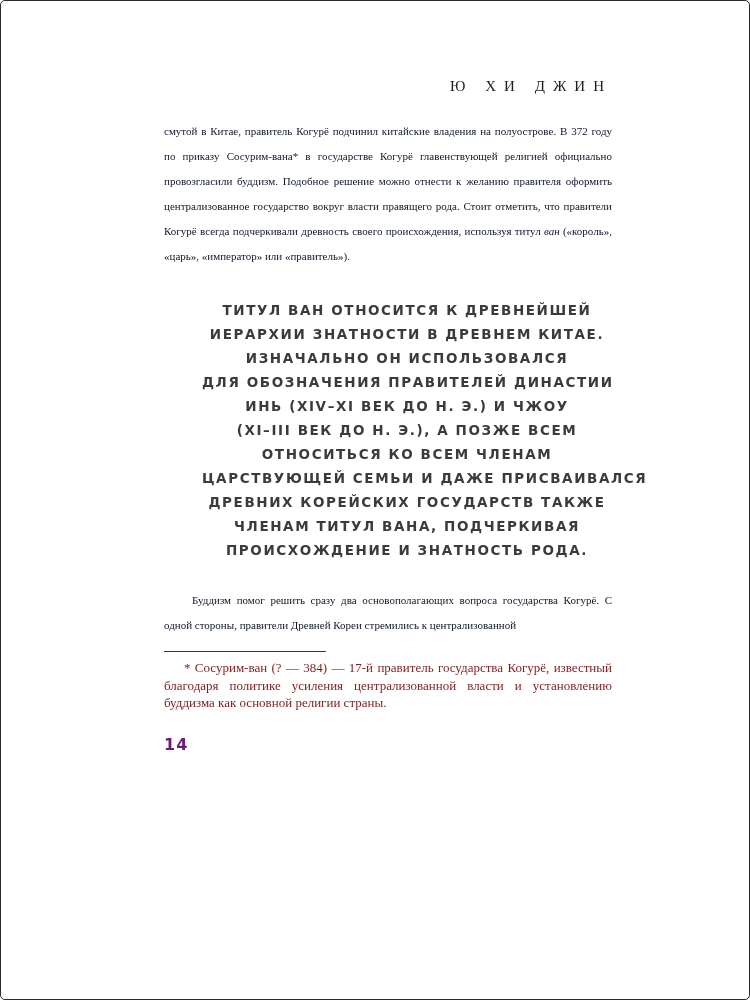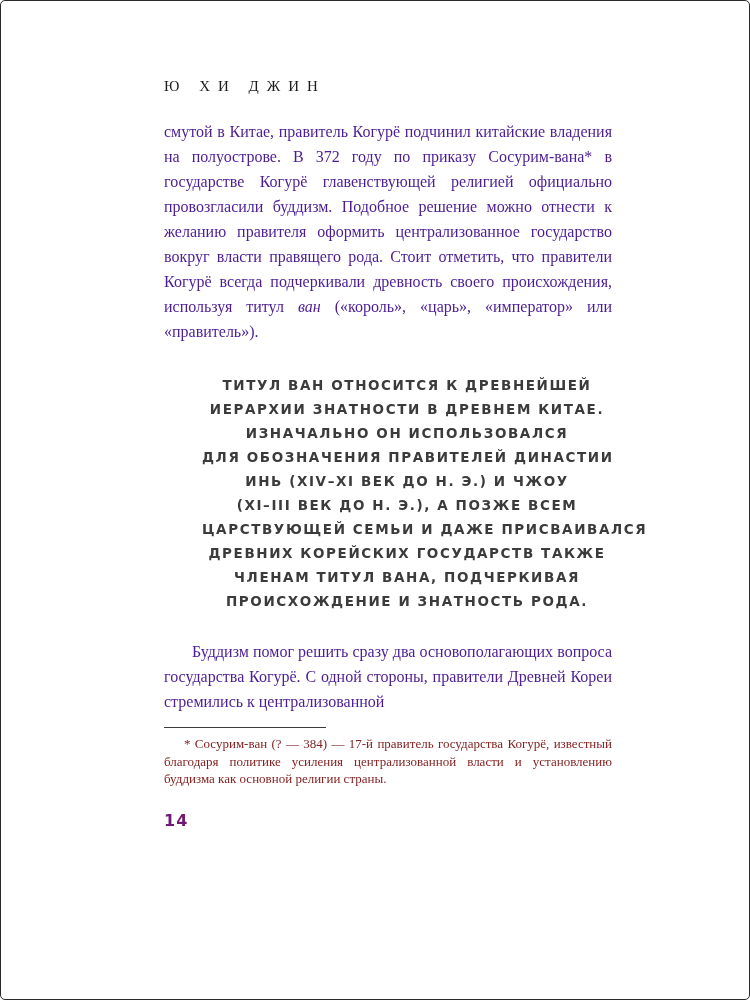--- a/index.html
+++ b/index.html
@@ -24,33 +24,33 @@
     pointer-events: none;
     box-sizing: border-box;
   }
   .content {
     position: absolute;
     left: 164px;
     top: 78px;
     width: 448px;
   }
   .running-head {
-    text-align: left;
+    text-align: right;
     font-size: 15px;
     letter-spacing: 8px;
     color: #1d1d1d;
     margin: 0 0 24px 0;
     font-weight: normal;
   }
   .body-text {
     margin: 0;
-    font-size: 16px;
+    font-size: 11px;
     line-height: 25px;
     text-align: justify;
-    color: #4c1d95;
+    color: #0f172a;
   }
   .body-text em {
     font-style: italic;
   }
   .indent {
     text-indent: 28px;
     margin-top: 26px;
   }
   .quote {
     margin-top: 29px;
@@ -102,20 +102,21 @@
 
     <p class="body-text"><span>смутой в Китае, правитель Когурё подчинил китайские владения на полуострове. В 372 году по приказу Сосурим-вана* в государстве Когурё главенствующей религией официально провозгласили буддизм. Подобное решение можно отнести к желанию правителя оформить централизованное государство вокруг власти правящего рода. Стоит отметить, что правители Когурё всегда подчеркивали древность своего происхождения, используя титул </span><em>ван</em><span> («король», «царь», «император» или «правитель»).</span></p>
 
     <div class="quote">
         <div class="quote-line">ТИТУЛ ВАН ОТНОСИТСЯ К ДРЕВНЕЙШЕЙ</div>
         <div class="quote-line">ИЕРАРХИИ ЗНАТНОСТИ В ДРЕВНЕМ КИТАЕ.</div>
         <div class="quote-line">ИЗНАЧАЛЬНО ОН ИСПОЛЬЗОВАЛСЯ</div>
         <div class="quote-line">ДЛЯ ОБОЗНАЧЕНИЯ ПРАВИТЕЛЕЙ ДИНАСТИИ</div>
         <div class="quote-line">ИНЬ (XIV–XI ВЕК ДО Н. Э.) И ЧЖОУ</div>
         <div class="quote-line">(XI–III ВЕК ДО Н. Э.), А ПОЗЖЕ ВСЕМ</div>
+        <div class="quote-line">ОТНОСИТЬСЯ КО ВСЕМ ЧЛЕНАМ</div>
         <div class="quote-line">ЦАРСТВУЮЩЕЙ СЕМЬИ И ДАЖЕ ПРИСВАИВАЛСЯ</div>
         <div class="quote-line">ДРЕВНИХ КОРЕЙСКИХ ГОСУДАРСТВ ТАКЖЕ</div>
         <div class="quote-line">ЧЛЕНАМ ТИТУЛ ВАНА, ПОДЧЕРКИВАЯ</div>
         <div class="quote-line">ПРОИСХОЖДЕНИЕ И ЗНАТНОСТЬ РОДА.</div>
       </div>
 
     <p class="body-text indent">Буддизм помог решить сразу два основополагающих вопроса государства Когурё. С одной стороны, правители Древней Кореи стремились к централизованной</p>
 
     <div class="footnote-rule"></div>
 

